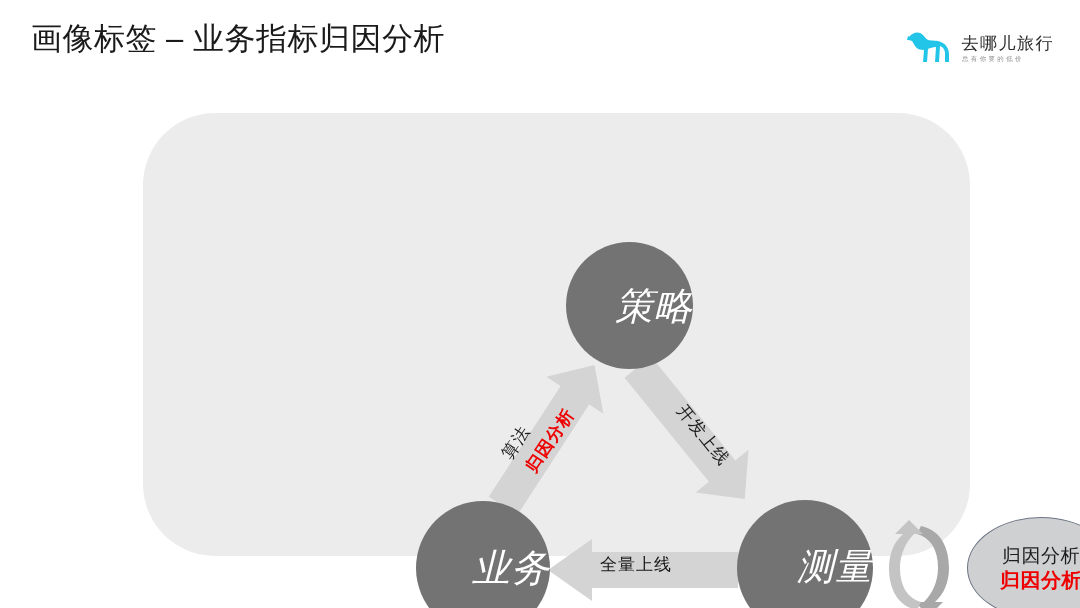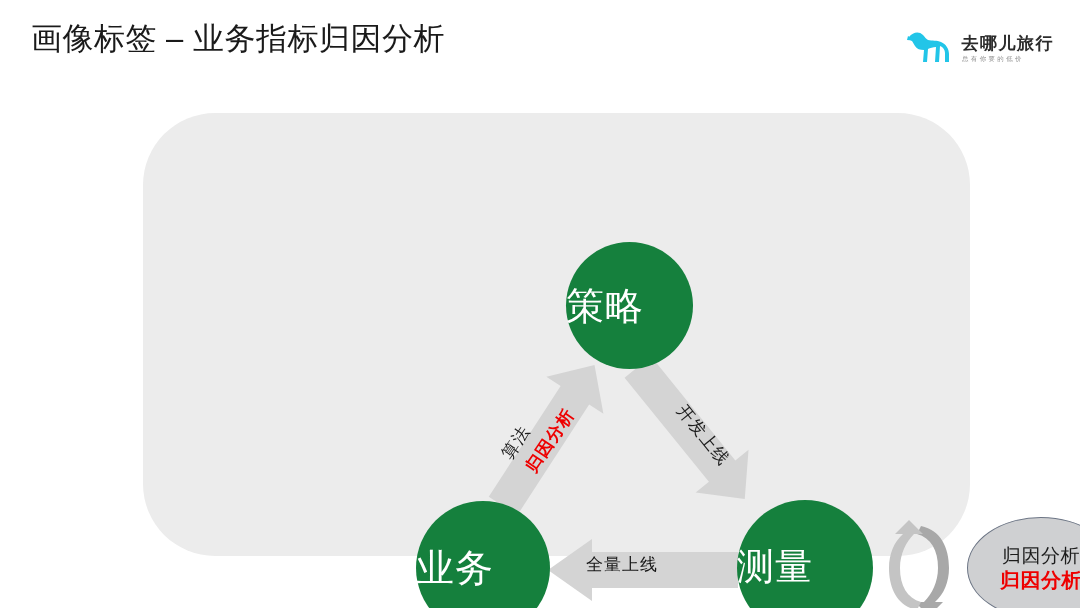--- a/index.html
+++ b/index.html
@@ -51,21 +51,21 @@
   }
   #qunar-camel-icon { display: block; }
   #qunar-wordmark {
     display: flex;
     flex-direction: column;
     justify-content: center;
     line-height: 1;
   }
   #qunar-name {
     font-size: 17px;
-    font-weight: 700;
+    font-weight: 400;
     color: #2b2b2b;
     letter-spacing: 1.5px;
   }
   #qunar-slogan {
     font-size: 7px;
     color: #8e8e8e;
     letter-spacing: 2.6px;
     margin-top: 3px;
     transform: scale(0.92);
     transform-origin: left center;
@@ -95,31 +95,32 @@
     top: 113px;
     width: 827px;
     height: 443px;
     background: #ececec;
     border-radius: 72px;
   }
 
   .node-circle {
     position: absolute;
     border-radius: 50%;
-    background: #15803d;
+    background: #737373;
     color: #ffffff;
     display: flex;
     flex-direction: column;
-    align-items: flex-start;
+    align-items: flex-end;
     justify-content: center;
     text-align: center;
     font-size: 38px;
     line-height: 44px;
     letter-spacing: 1px;
     z-index: 5;
+    font-style: italic;
   }
   #node-strategy {
     left: 423px; top: 129px;
     width: 127px; height: 127px;
   }
   #node-business {
     left: 273px; top: 388px;
     width: 134px; height: 134px;
   }
   #node-experiment {
@@ -168,21 +169,21 @@
   #label-attribution-arrow {
     left: 379px;
     top: 352px;
     color: #ee0000;
     font-weight: 700;
     letter-spacing: 1px;
     transform: rotate(-56deg);
     transform-origin: left top;
   }
   #label-fullrelease {
-    left: 443px;
+    left: 457px;
     top: 442px;
     color: #161616;
     font-size: 17px;
     letter-spacing: 1px;
   }
 
   
   #callout-ellipse {
     position: absolute;
     left: 824px;

